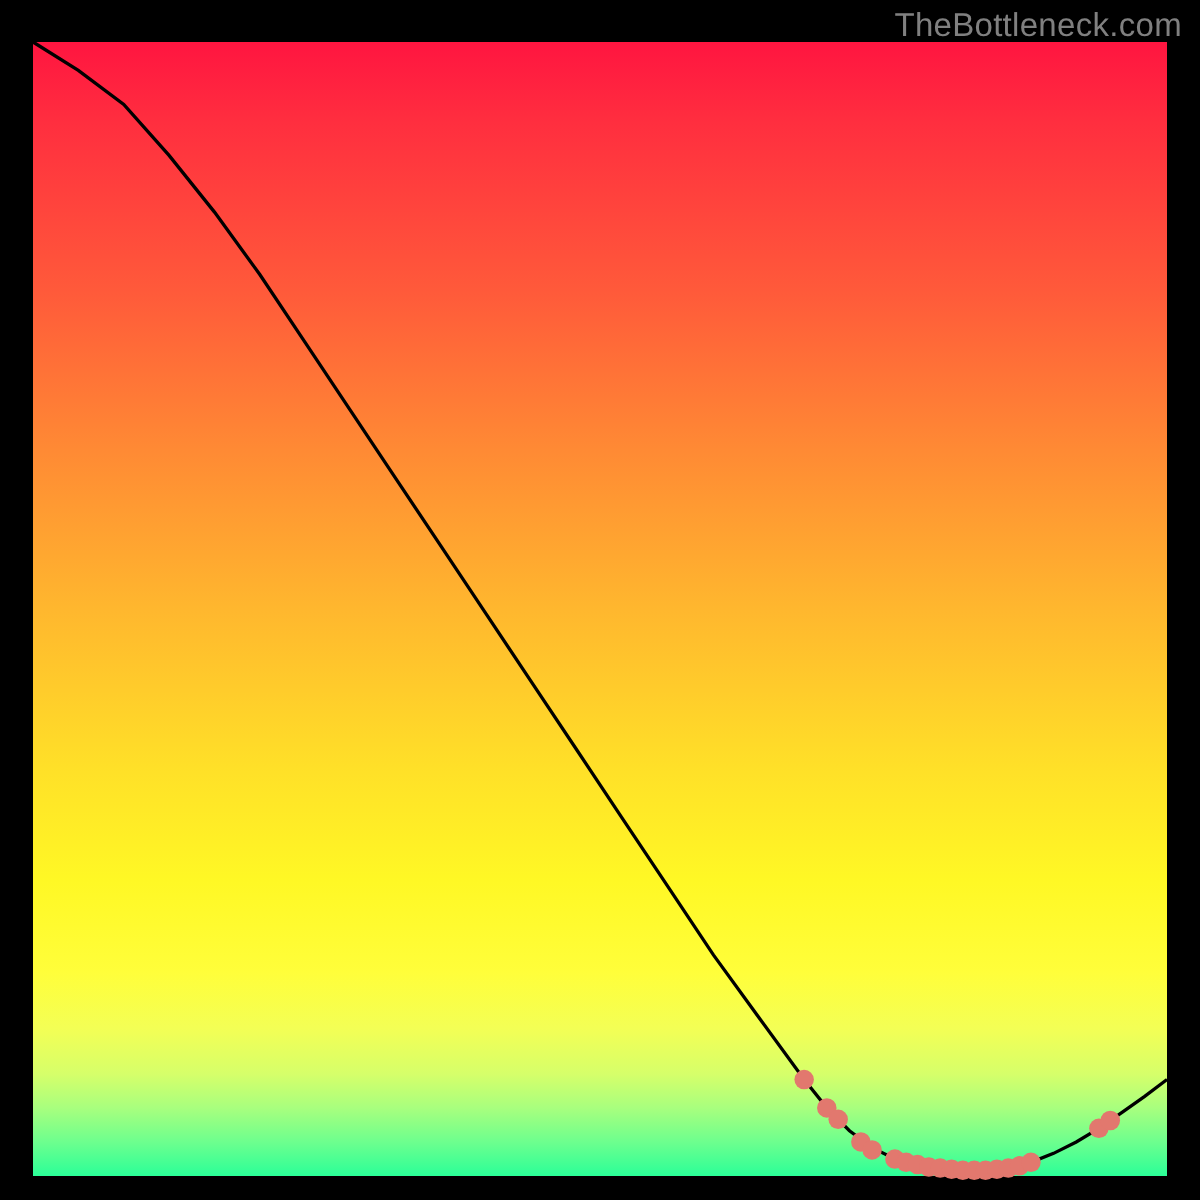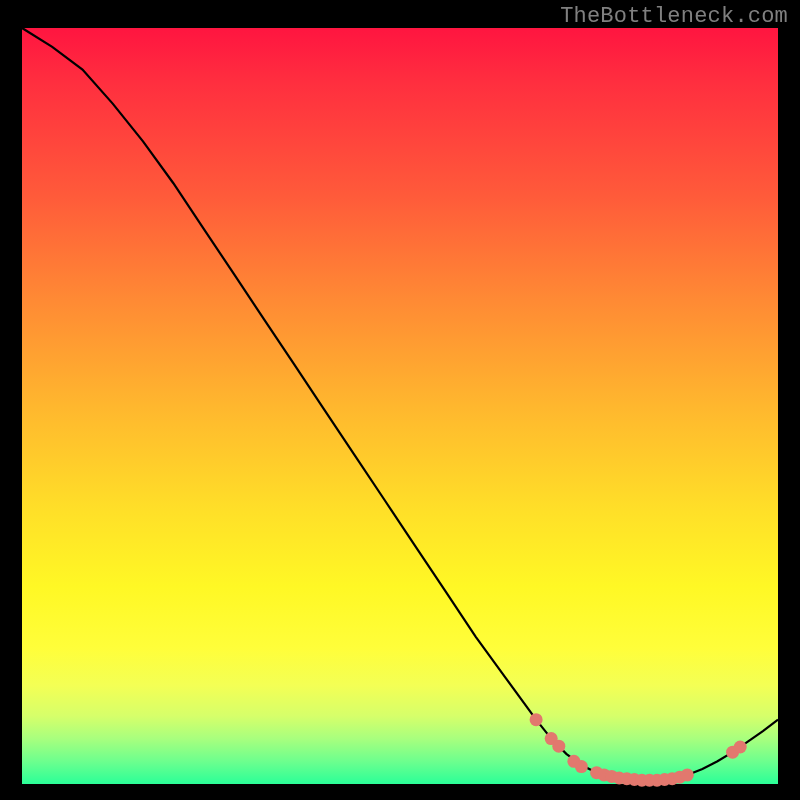--- a/index.html
+++ b/index.html
@@ -7,21 +7,21 @@
   .frame {
     position: relative;
     width: 800px;
     height: 800px;
     background: #000;
   }
   .attribution {
     position: absolute;
     top: 4px;
     right: 12px;
-    font-family: Liberation Mono, monospace;
+    font-family: Liberation Sans, sans-serif;
     font-size: 22px;
     color: #808080;
     letter-spacing: 0.2px;
   }
   .plot {
     position: absolute;
     left: 22px;
     top: 28px;
     width: 756px;
     height: 756px;

